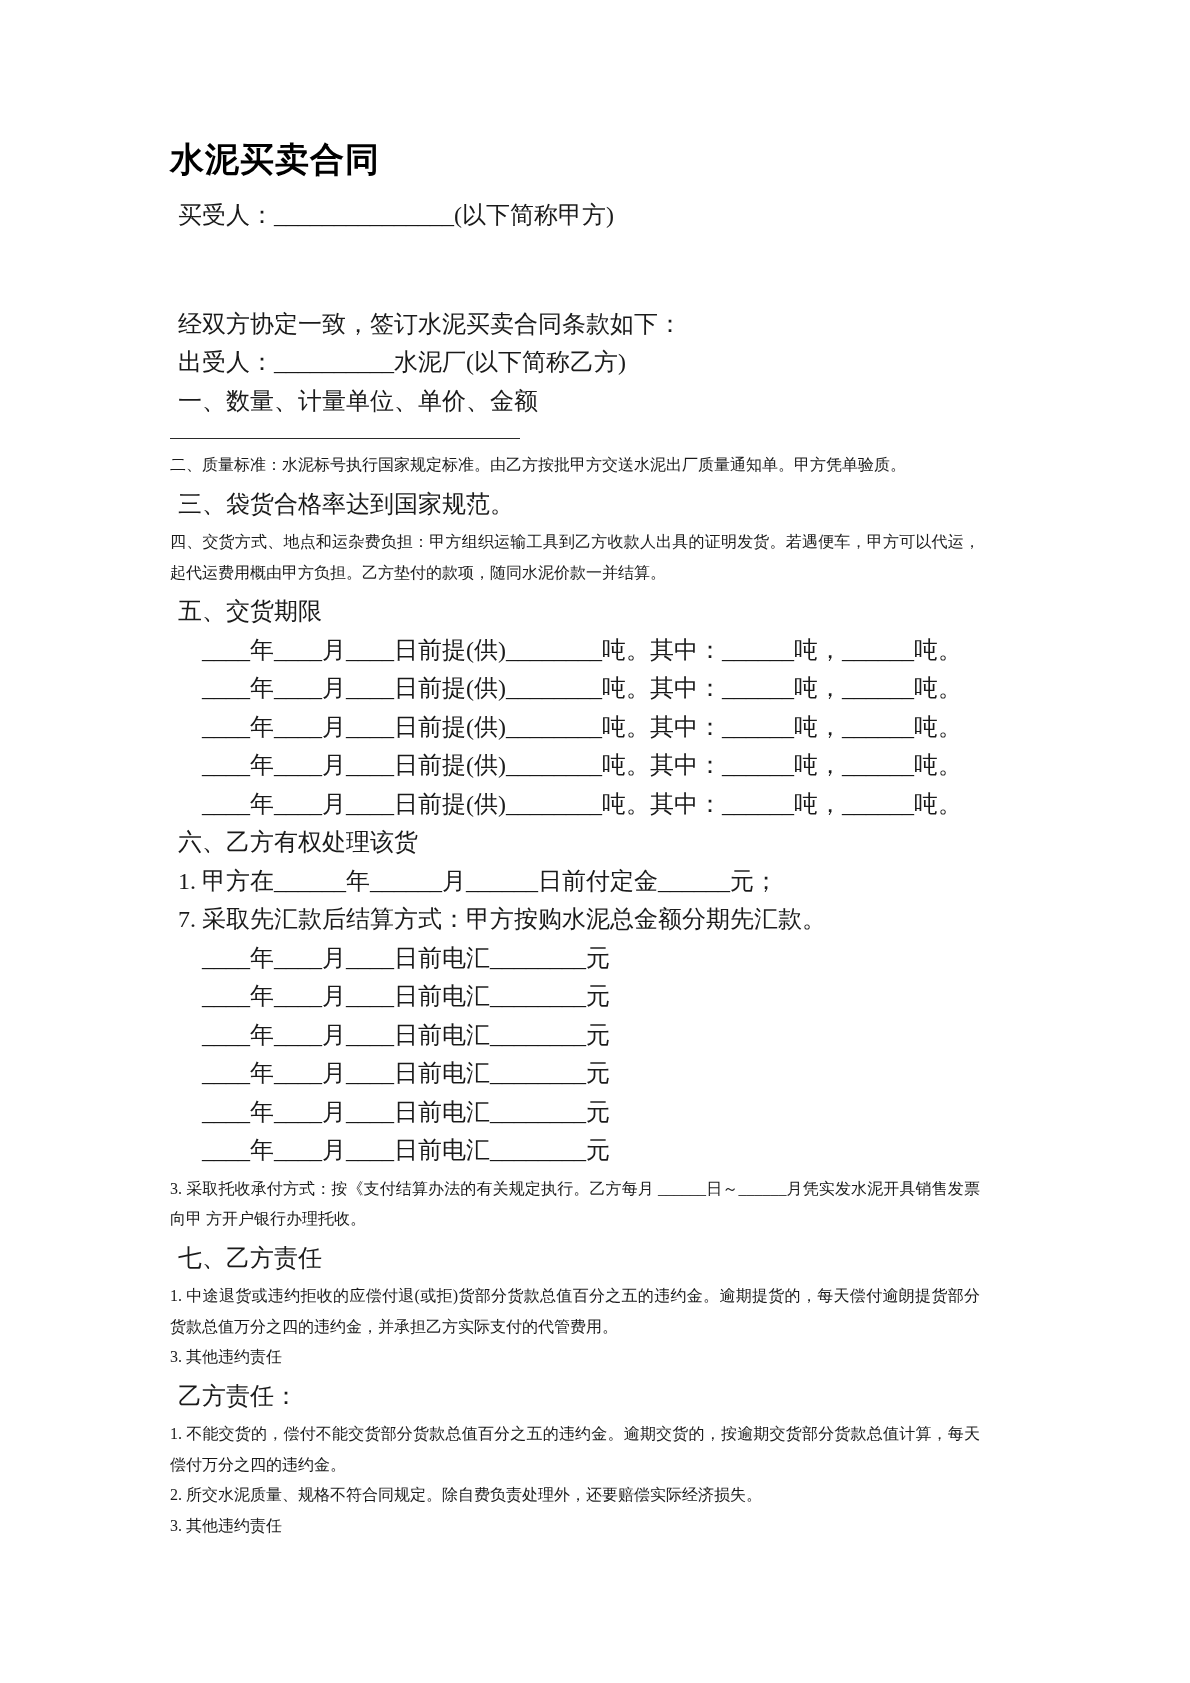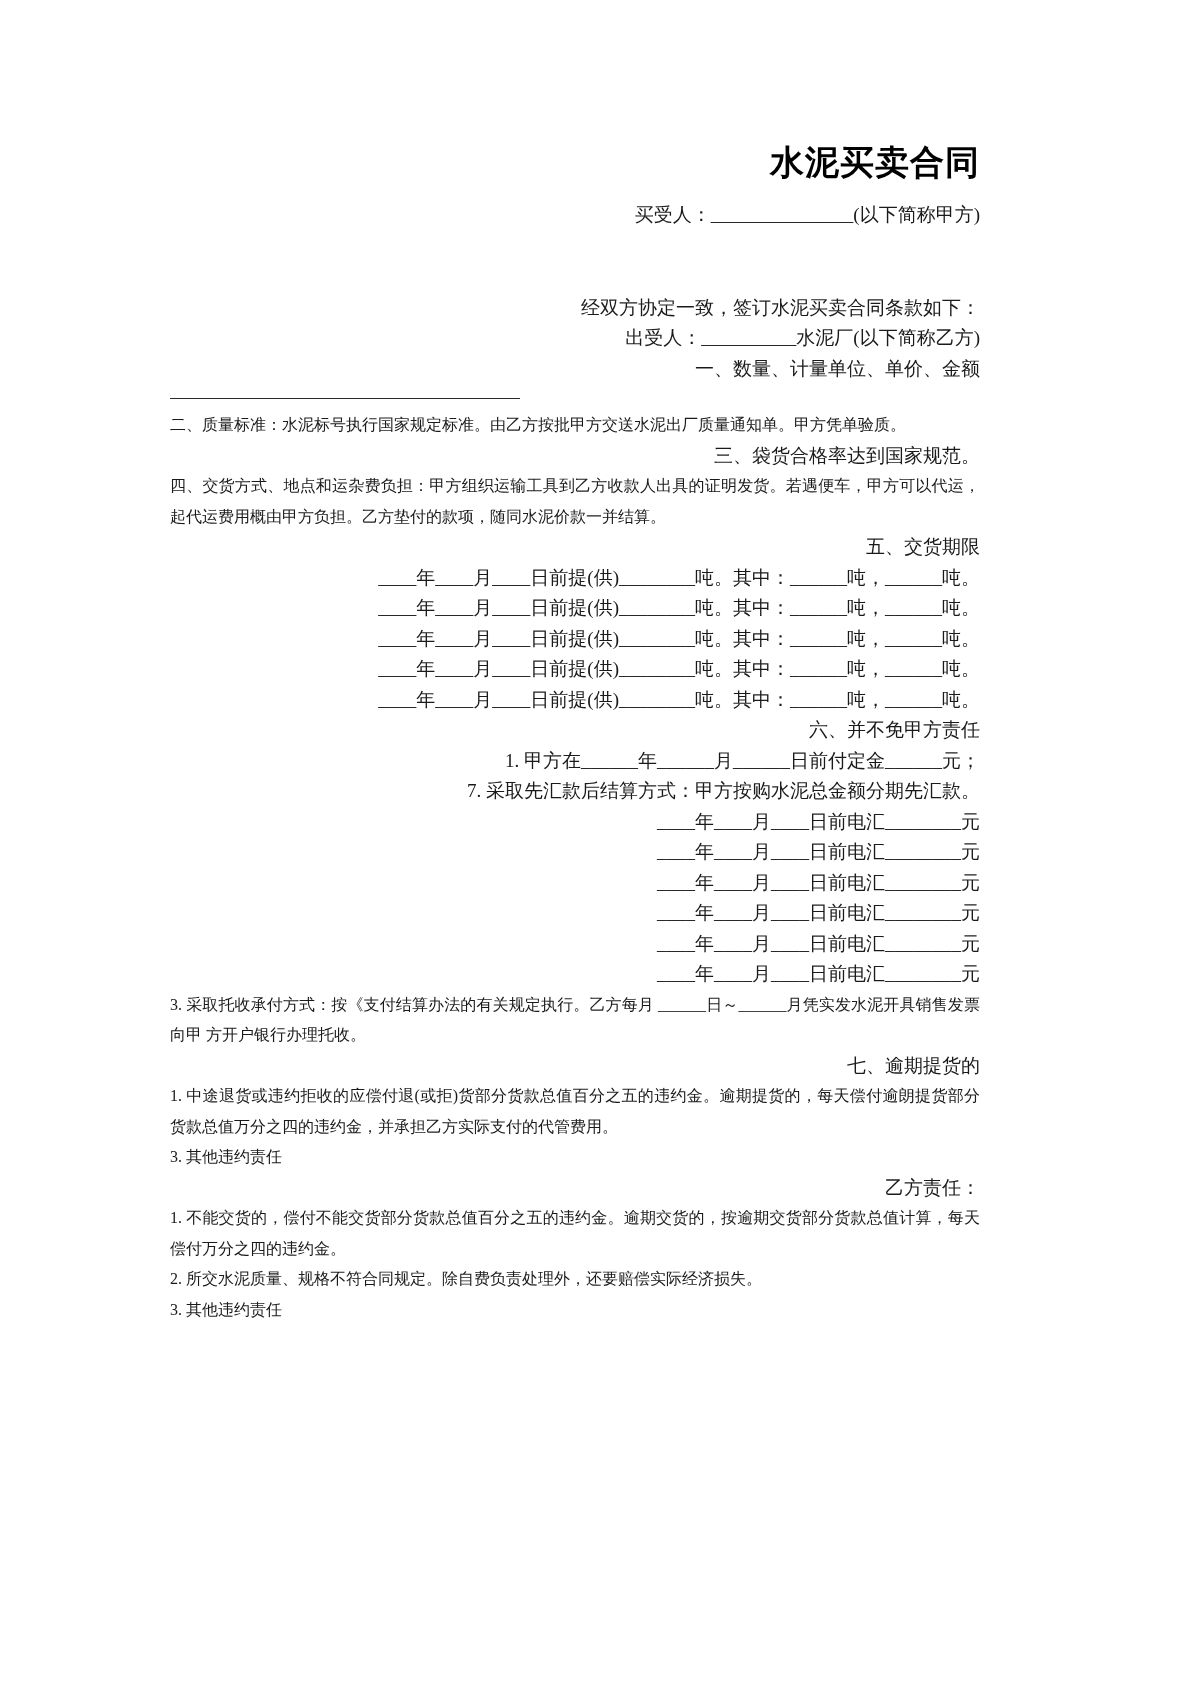--- a/index.html
+++ b/index.html
@@ -21,36 +21,35 @@
     padding: 0;
     overflow: hidden;
   }
   .content {
     position: absolute;
     left: 170px;
     top: 140px;
     width: 810px;
   }
   .doc-title {
-    text-align: right;
-    font-family: Liberation Sans, sans-serif;
+    text-align: left;
+    font-family: Liberation Mono, monospace;
     font-weight: bold;
     font-size: 34px;
     line-height: 44px;
     letter-spacing: 1px;
     margin: 0 0 16px 0;
     color: #000000;
   }
   .line {
-    font-size: 19px;
+    font-size: 24px;
     line-height: 30.5px;
-    margin: 0;
+    margin: 8px;
     white-space: pre-wrap;
     color: #1a1a1a;
-    text-align: right;
   }
   .line.indent {
     padding-left: 24px;
   }
   .spacer-lg {
     height: 62px;
   }
   .rule-row {
     height: 26px;
     display: block;
@@ -101,35 +100,35 @@
 
     <p class="line">五、交货期限</p>
 
     <p class="line indent">____年____月____日前提(供)________吨。其中：______吨，______吨。</p>
     <p class="line indent">____年____月____日前提(供)________吨。其中：______吨，______吨。</p>
     <p class="line indent">____年____月____日前提(供)________吨。其中：______吨，______吨。</p>
     <p class="line indent">____年____月____日前提(供)________吨。其中：______吨，______吨。</p>
     <p class="line indent">____年____月____日前提(供)________吨。其中：______吨，______吨。</p>
 
 
-    <p class="line">六、并不免甲方责任</p>
+    <p class="line">六、乙方有权处理该货</p>
 
     <p class="line">1. 甲方在______年______月______日前付定金______元；</p>
     <p class="line">7. 采取先汇款后结算方式：甲方按购水泥总金额分期先汇款。</p>
 
     <p class="line indent">____年____月____日前电汇________元</p>
     <p class="line indent">____年____月____日前电汇________元</p>
     <p class="line indent">____年____月____日前电汇________元</p>
     <p class="line indent">____年____月____日前电汇________元</p>
     <p class="line indent">____年____月____日前电汇________元</p>
     <p class="line indent">____年____月____日前电汇________元</p>
 
     <p class="para">3. 采取托收承付方式：按《支付结算办法的有关规定执行。乙方每月 ______日～______月凭实发水泥开具销售发票向甲 方开户银行办理托收。</p>
 
-    <p class="line">七、逾期提货的</p>
+    <p class="line">七、乙方责任</p>
 
     <p class="para">1. 中途退货或违约拒收的应偿付退(或拒)货部分货款总值百分之五的违约金。逾期提货的，每天偿付逾朗提货部分货款总值万分之四的违约金，并承担乙方实际支付的代管费用。</p>
     <p class="para">3. 其他违约责任</p>
 
     <p class="line">乙方责任：</p>
     <p class="para">1. 不能交货的，偿付不能交货部分货款总值百分之五的违约金。逾期交货的，按逾期交货部分货款总值计算，每天偿付万分之四的违约金。</p>
     <p class="para">2. 所交水泥质量、规格不符合同规定。除自费负责处理外，还要赔偿实际经济损失。</p>
     <p class="para">3. 其他违约责任</p>
 
   </div>

